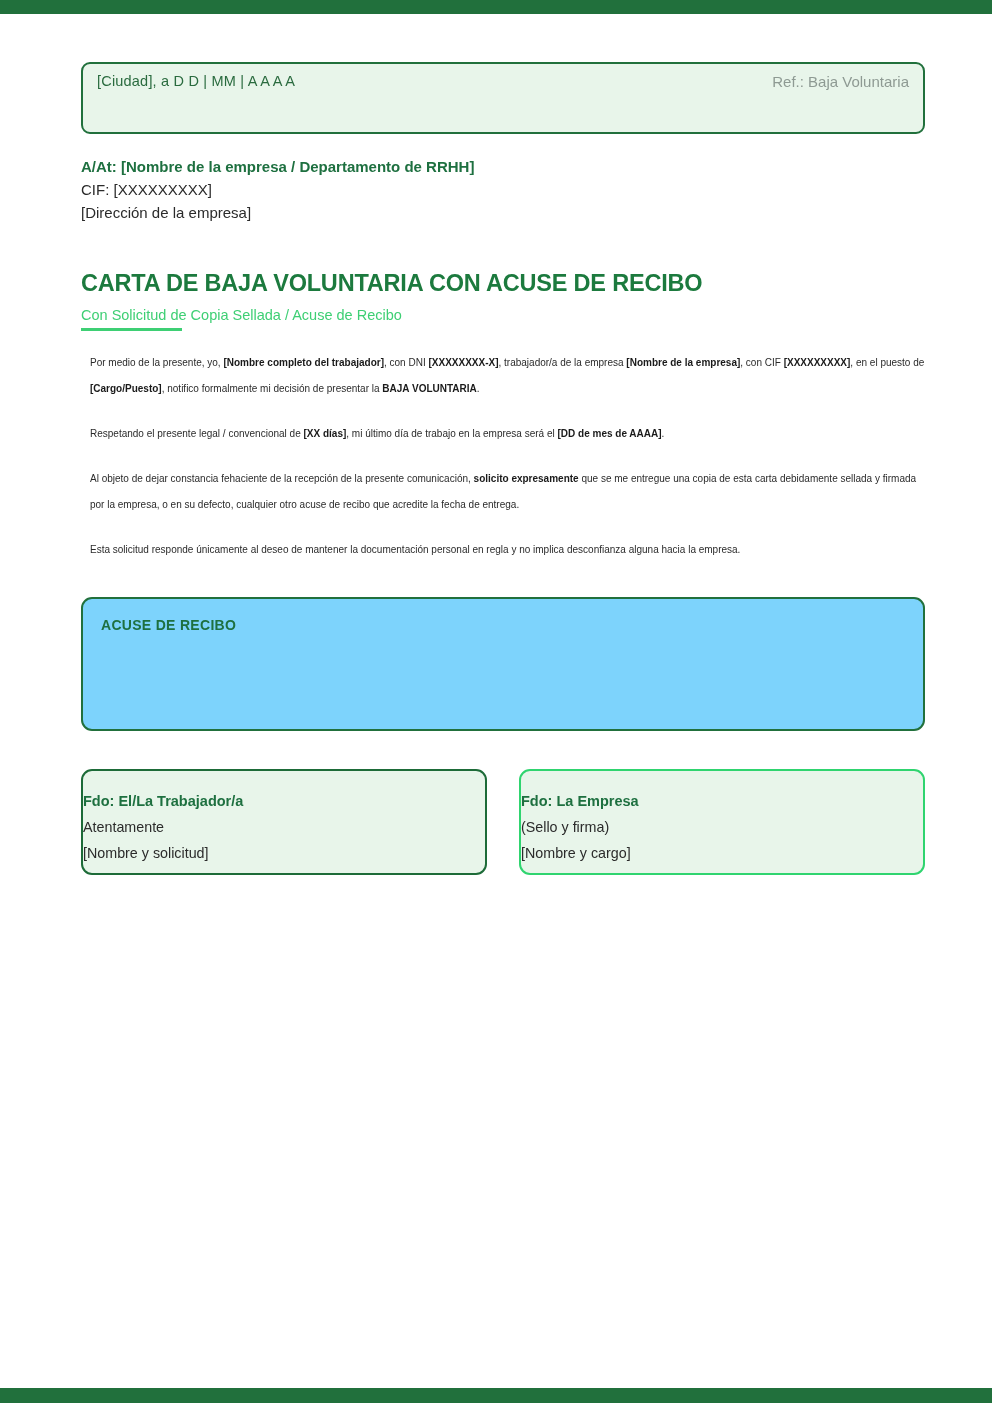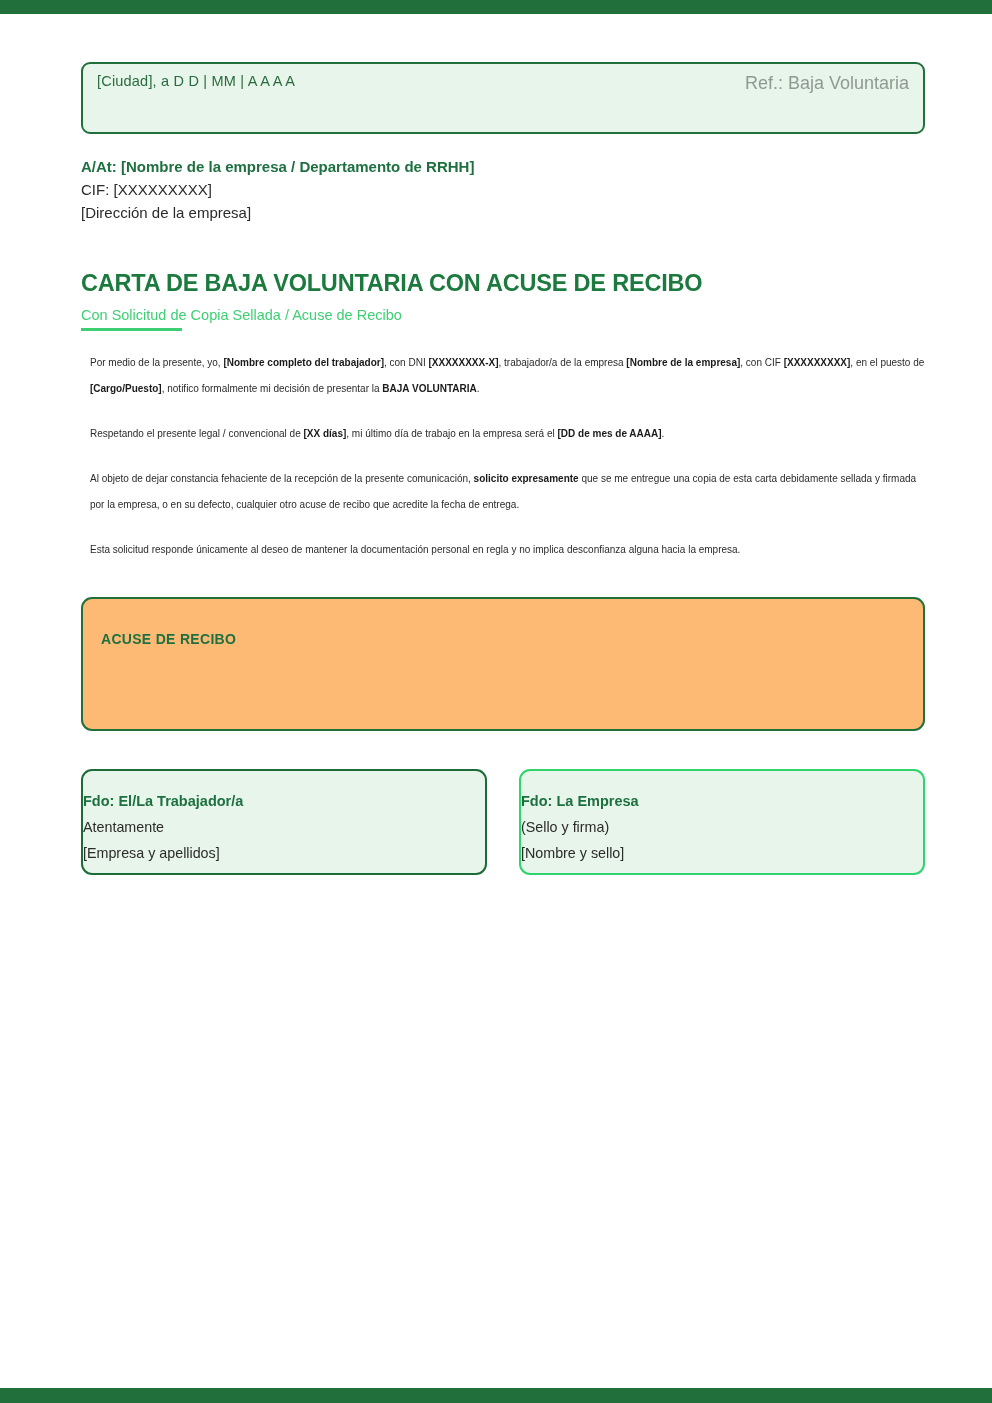--- a/index.html
+++ b/index.html
@@ -45,21 +45,21 @@
     align-items: flex-start;
     justify-content: space-between;
   }
   .header-date {
     font-size: 14.5px;
     color: #2a6b3f;
     letter-spacing: 0.2px;
     white-space: pre;
   }
   .header-ref {
-    font-size: 18px;
+    font-size: 15px;
     color: #8e9a93;
   }
 
   
   .recipient {
     margin-top: 21px;
     line-height: 23px;
   }
   .recipient-line1 {
     font-size: 15px;
@@ -101,23 +101,23 @@
     margin-left: 9px;
   }
   .para b { font-weight: bold; color: #1a1a1a; }
 
   
   .acuse-box {
     box-sizing: border-box;
     margin-top: 34px;
     border: 2.5px solid #21703c;
     border-radius: 11px;
-    background: #fdba74;
+    background: #7dd3fc;
     height: 134px;
-    padding: 32px 18px 0 18px;
+    padding: 18px 18px 0 18px;
   }
   .acuse-title {
     font-size: 14px;
     font-weight: bold;
     color: #1e7040;
     letter-spacing: 0.3px;
   }
   .acuse-lines {
     margin-top: 26px;
     font-size: 14.3px;
@@ -185,22 +185,22 @@
   <p class="para"><span>Esta solicitud responde únicamente al deseo de mantener la documentación personal en regla y no implica desconfianza alguna hacia la empresa.</span></p>
 
   <div class="acuse-box">
     <div class="acuse-title">ACUSE DE RECIBO</div>
   </div>
 
   <div class="sig-row">
     <div class="sig-box worker">
       <div class="sig-name">Fdo: El/La Trabajador/a</div>
       <div class="sig-line">Atentamente</div>
-      <div class="sig-line">[Empresa y apellidos]</div>
+      <div class="sig-line">[Nombre y solicitud]</div>
     </div>
     <div class="sig-box company">
       <div class="sig-name">Fdo: La Empresa</div>
       <div class="sig-line">(Sello y firma)</div>
-      <div class="sig-line">[Nombre y sello]</div>
+      <div class="sig-line">[Nombre y cargo]</div>
     </div>
   </div>
 
 </div>
 
 </body></html>

